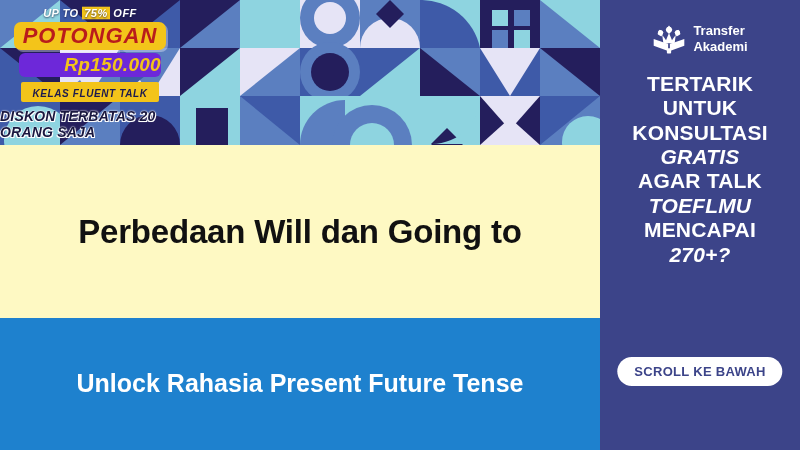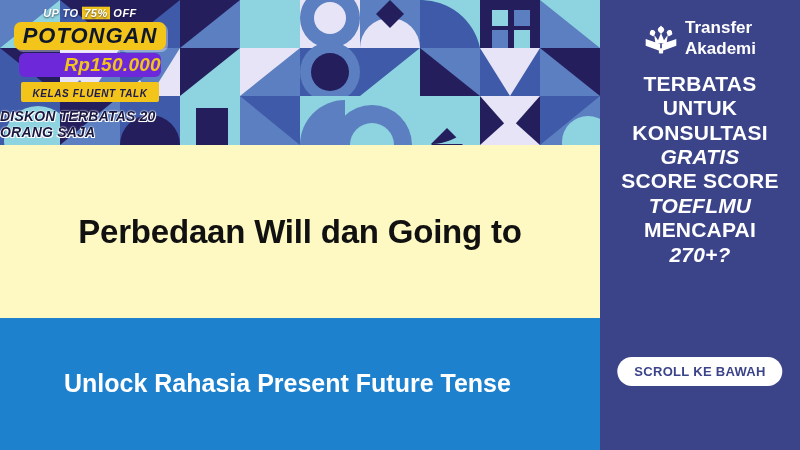--- a/index.html
+++ b/index.html
@@ -20,52 +20,52 @@
   
   .promo { position:absolute; left:0; top:0; width:180px; height:140px; z-index:5;
            display:flex; flex-direction:column; align-items:center; padding-top:7px; }
   .promo-upto { font-size:11px; font-weight:bold; font-style:italic; color:#ffffff;
                 letter-spacing:.5px; text-shadow:0 1px 2px rgba(20,20,60,.75);
                 transform:scaleY(1.05); }
   .promo-upto .hl { background:#F3C41A; color:#ffffff; padding:0 2px; }
   .promo-yellow { margin-top:3px; width:152px; height:31px; background:#F3C41A;
                   border-radius:7px; display:flex; align-items:center; justify-content:center;
                   box-shadow:2px 2px 0 rgba(255,255,255,.35); }
-  .promo-yellow span { font-size:22px; font-weight:bold; font-style:italic; color:#0f172a;
+  .promo-yellow span { font-size:22px; font-weight:bold; font-style:italic; color:#b91c1c;
                        letter-spacing:1px; }
   .promo-white { margin-top:3px; width:142px; height:27px; background:#6d28d9;
                  border-radius:6px; display:flex; align-items:center; justify-content:flex-end; }
   .promo-white span { font-size:19px; font-weight:bold; font-style:italic; color:#F3C41A;
                       letter-spacing:.3px; }
   .promo-pill { margin-top:5px; background:#F3C41A; border-radius:2px; padding:1px 11px; }
   .promo-pill span { font-size:10px; font-weight:bold; font-style:italic; color:#1C1A4E;
                      letter-spacing:.6px; }
   .promo-foot { margin-top:6px; font-size:14px; font-weight:bold; font-style:italic;
                 color:#1A1840; letter-spacing:.2px;
                 text-shadow:0 0 1px #fff, 0 0 2px #fff, 1px 1px 0 #fff, -1px 1px 0 #fff; }
 
   
   .title-area { flex:1; background:#fef9c3; display:flex; align-items:center;
                 justify-content:center; padding:0 54px; }
   .title-area h1 { font-size:33px; line-height:1.33; font-weight:bold; color:#111111;
                    text-align:center; letter-spacing:-.2px; }
 
   
   .sub-banner { height:132px; background:#1E81CE; display:flex; align-items:center;
-                justify-content:flex-start; padding:0 64px; }
+                justify-content:center; padding:0 64px; }
   .sub-banner h2 { font-size:25px; line-height:1.42; font-weight:bold; color:#ffffff;
                    text-align:center; }
 
   
   .side-col { width:200px; height:450px; background:#3C4489; position:relative;
               display:flex; flex-direction:column; align-items:center; padding-top:14px; }
 
   .brand { display:flex; align-items:center; gap:7px; height:50px; }
   .brand-icon { width:34px; height:34px; flex:0 0 34px; }
-  .brand-name { font-size:17px; font-weight:bold; color:#ffffff; line-height:1.22;
+  .brand-name { font-size:13px; font-weight:bold; color:#ffffff; line-height:1.22;
                 text-align:left; }
 
   .pitch { margin-top:8px; width:100%; text-align:center; padding:0 6px; }
   .pitch-line { font-size:21px; font-weight:bold; color:#ffffff; line-height:1.16;
                 letter-spacing:.2px; }
   .pitch-line.em { font-style:italic; }
 
   .scroll-btn { position:absolute; left:50%; transform:translateX(-50%); top:357px;
                 background:#ffffff; border-radius:16px; padding:7px 17px; border:none;
                 cursor:pointer; }
@@ -212,25 +212,25 @@
           <rect x="17.5" y="31" width="5" height="6" rx="1"></rect>
         </g>
       </svg>
       <div class="brand-name">
         <div>Transfer</div>
         <div>Akademi</div>
       </div>
     </div>
 
     <div class="pitch">
-      <div class="pitch-line">TERBATAS</div>
+      <div class="pitch-line">TERTARIK</div>
       <div class="pitch-line">UNTUK</div>
       <div class="pitch-line">KONSULTASI</div>
       <div class="pitch-line em">GRATIS</div>
-      <div class="pitch-line">SCORE SCORE</div>
+      <div class="pitch-line">AGAR TALK</div>
       <div class="pitch-line em">TOEFLMU</div>
       <div class="pitch-line">MENCAPAI</div>
       <div class="pitch-line em">270+?</div>
     </div>
 
     <button class="scroll-btn">
       <span>SCROLL KE BAWAH</span>
     </button>
   </div>
 

